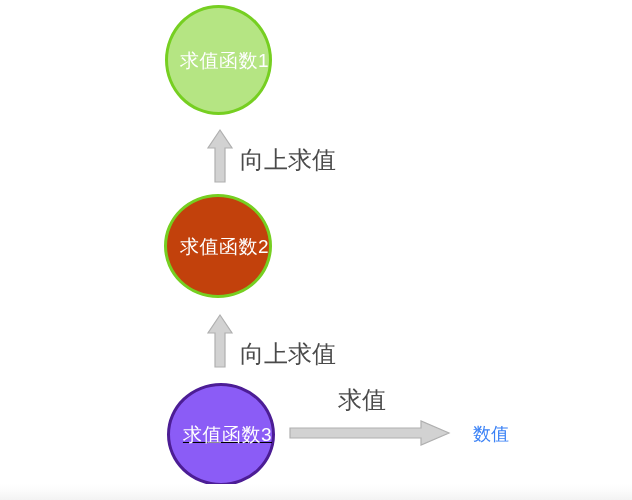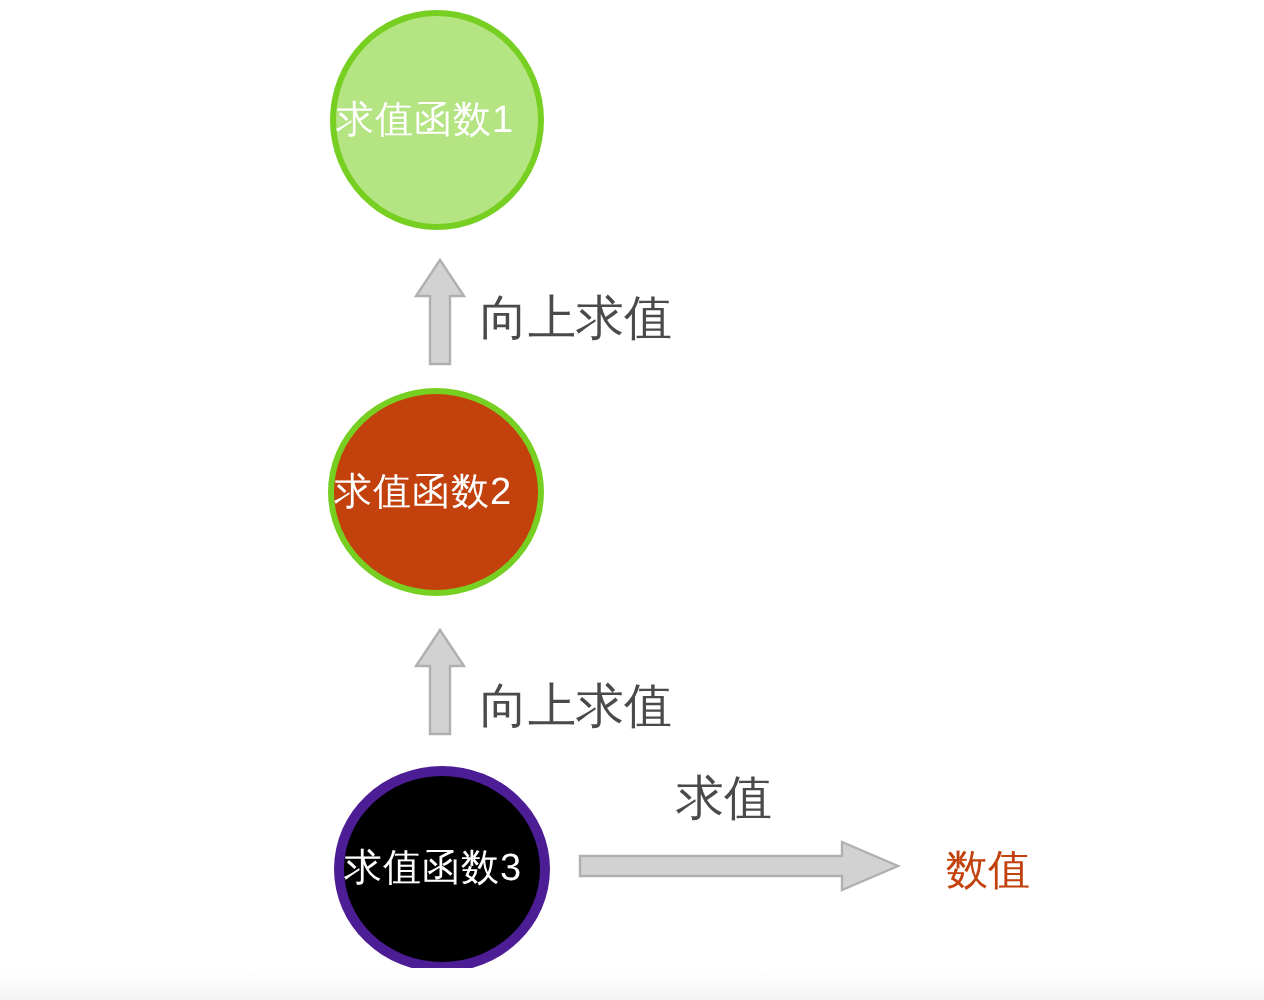--- a/index.html
+++ b/index.html
@@ -41,43 +41,43 @@
         rgba(0,0,0,0) 100%);
     pointer-events: none;
   }
 
   .node {
     position: absolute;
     box-sizing: border-box;
     border-radius: 50%;
     display: flex;
     align-items: center;
-    justify-content: flex-start;
+    justify-content: flex-end;
   }
   .node-label {
     color: #ffffff;
     font-size: 19px;
     letter-spacing: 0.5px;
     line-height: 1;
     white-space: nowrap;
     text-shadow: 0 0 1px rgba(0,0,0,0.03);
   }
 
   .edge-label {
     position: absolute;
     color: #4a4a4a;
     font-size: 24px;
     line-height: 1;
     white-space: nowrap;
   }
 
   .terminal-label {
     position: absolute;
-    color: #c2410c;
-    font-size: 21px;
+    color: #3b82f6;
+    font-size: 18px;
     line-height: 1;
     white-space: nowrap;
   }
 
   .arrow {
     position: absolute;
   }
 </style>
 </head>
 <body>
@@ -99,21 +99,21 @@
     <span class="node-label">求值函数2</span>
   </div>
 
   <div class="arrow" style="left:205px; top:313px; width:30px; height:56px;">
     <svg width="30" height="56" viewBox="0 0 30 56">
       <polygon points="15,2 27,20 20,20 20,54 10,54 10,20 3,20" fill="#D2D2D2" stroke="#B0B0B0" stroke-width="1.2" stroke-linejoin="miter"></polygon>
     </svg>
   </div>
   <div class="edge-label" style="left:240px; top:342px;">向上求值</div>
 
-  <div class="node" style="left:167px; top:383px; width:108px; height:103px; background:#000000; border:5px solid #4c1d95;">
+  <div class="node" style="left:167px; top:383px; width:108px; height:103px; background:#8b5cf6; border:3px solid #4c1d95;text-decoration:underline;">
     <span class="node-label">求值函数3</span>
   </div>
 
   <div class="arrow" style="left:289px; top:418px; width:162px; height:30px;">
     <svg width="162" height="30" viewBox="0 0 162 30">
       <polygon points="1,10 132,10 132,3 160,15 132,27 132,20 1,20" fill="#D2D2D2" stroke="#B0B0B0" stroke-width="1.2" stroke-linejoin="miter"></polygon>
     </svg>
   </div>
   <div class="edge-label" style="left:338px; top:388px;">求值</div>
 

